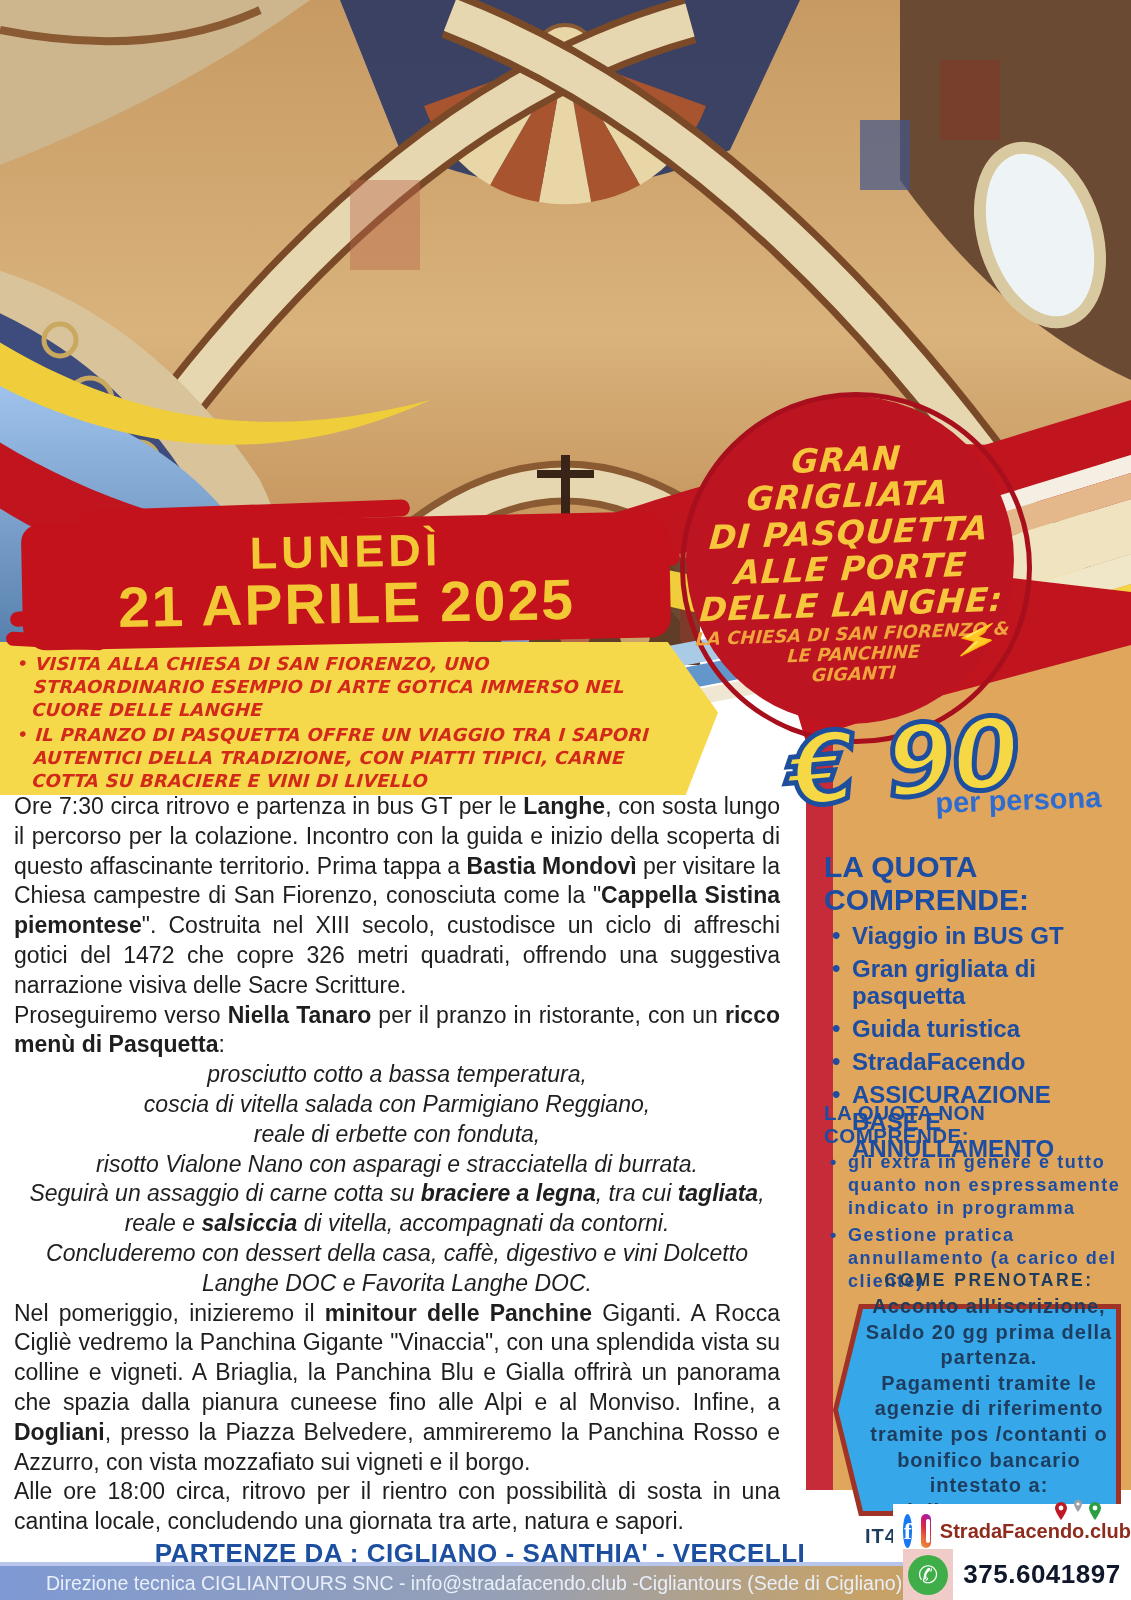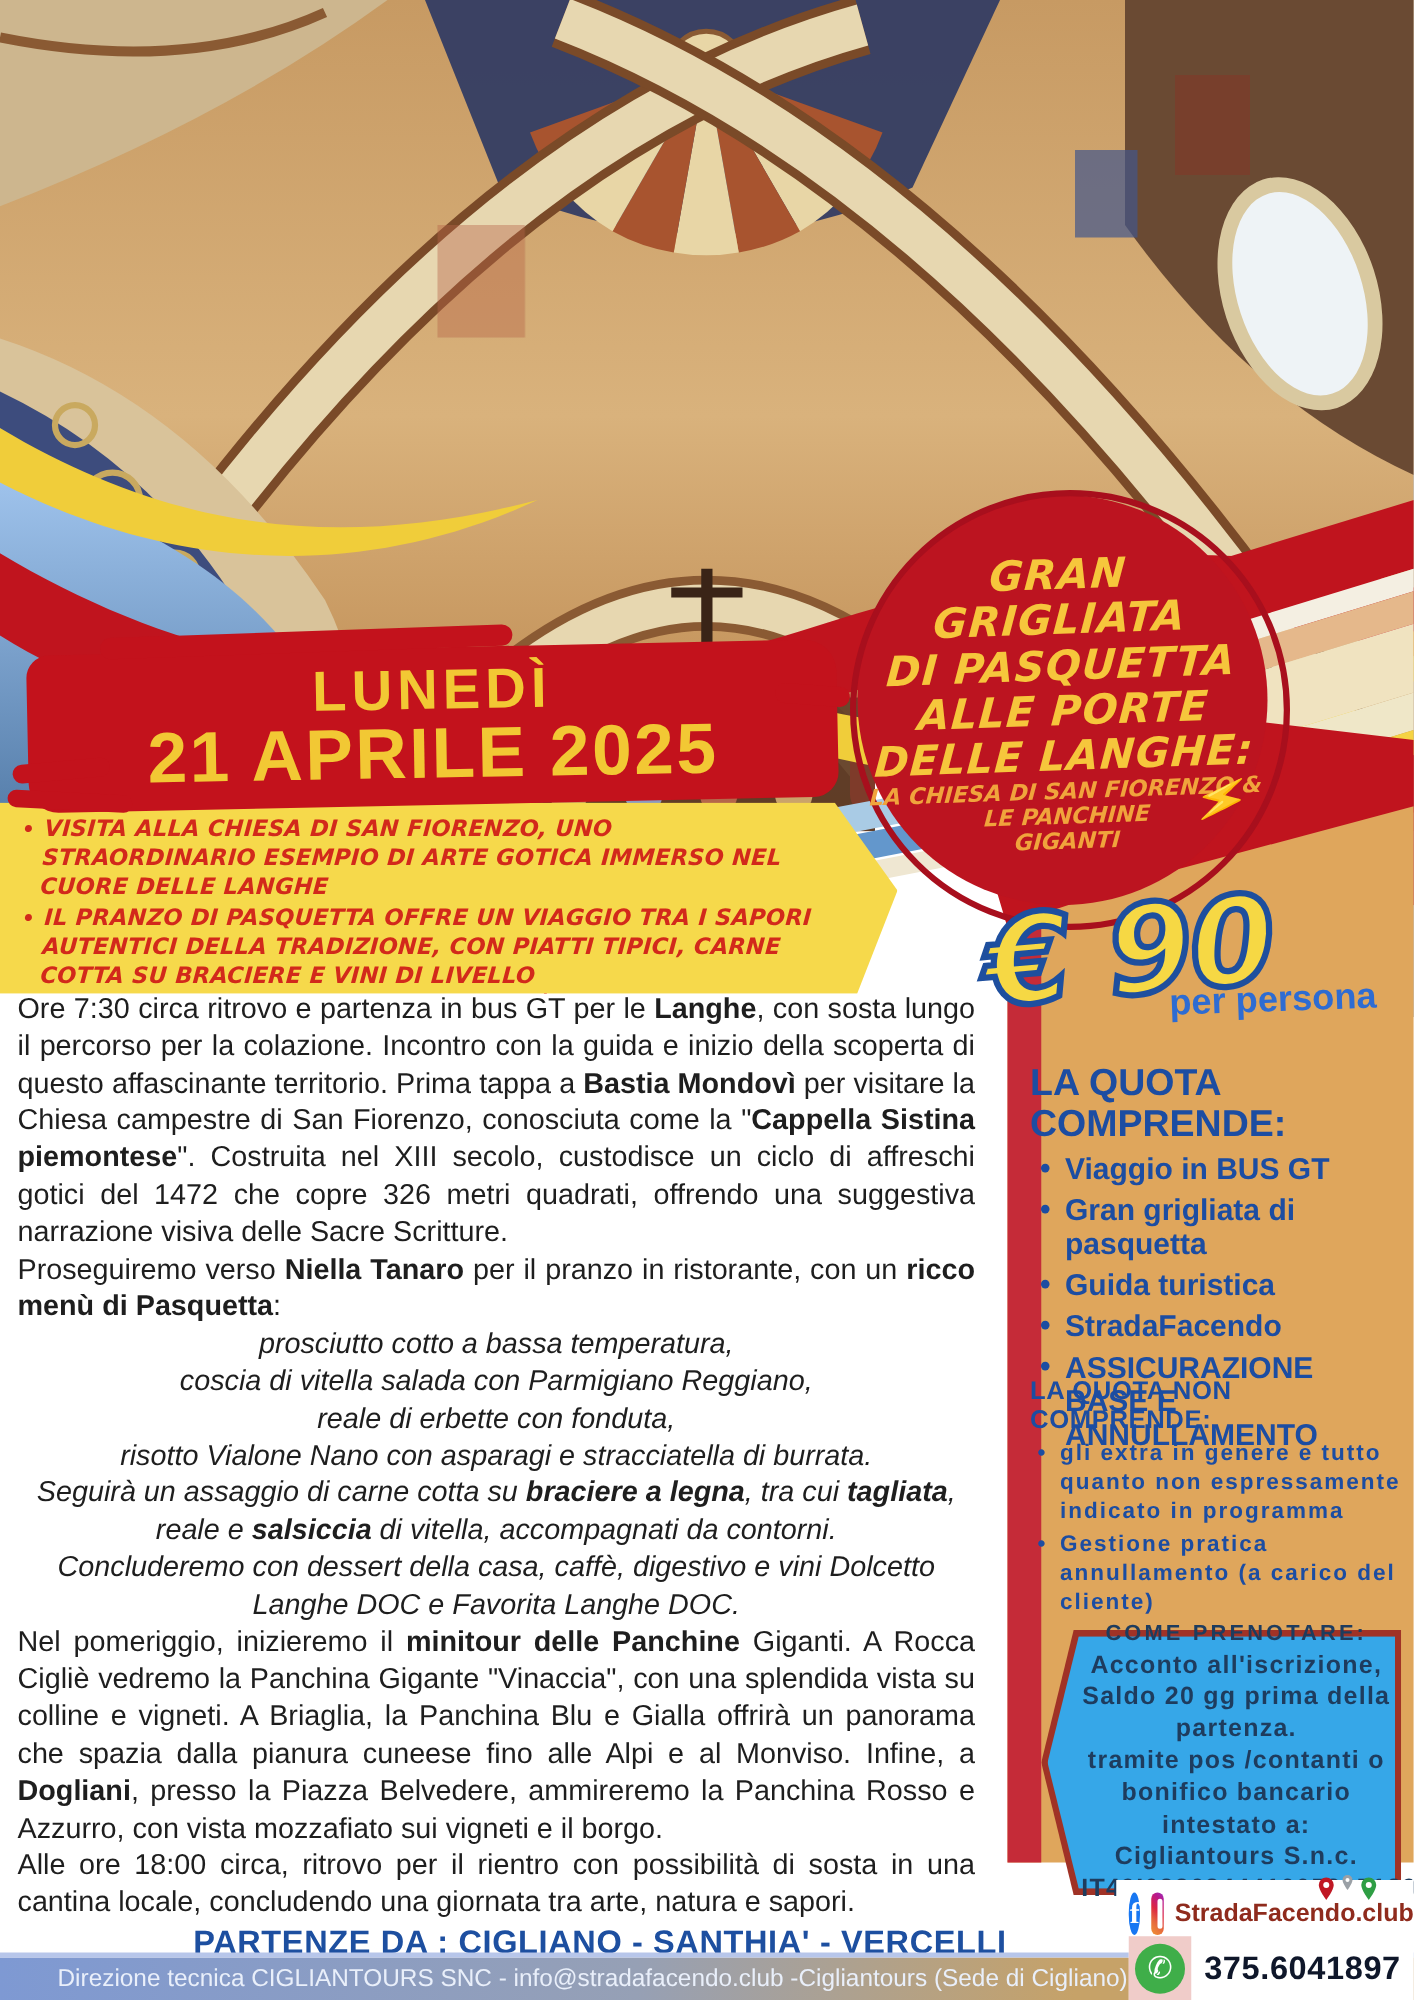--- a/index.html
+++ b/index.html
@@ -304,20 +304,21 @@
   </div>
 
   <div class="booking">
     <div class="booking-outer"></div>
     <div class="booking-inner"></div>
     <div class="booking-text">
       <div class="booking-title">COME PRENOTARE:</div>
       <div id="booking-lines">
           <div class="booking-line">Acconto all'iscrizione,</div>
           <div class="booking-line">Saldo 20 gg prima della partenza.</div>
+          <div class="booking-line">Pagamenti tramite le agenzie di riferimento</div>
           <div class="booking-line">tramite pos /contanti o bonifico bancario</div>
           <div class="booking-line">intestato a:</div>
           <div class="booking-line">Cigliantours S.n.c.</div>
           <div class="booking-line">IT49I0326844410052351294911</div>
         </div>
     </div>
   </div>
 
   <div class="departures">PARTENZE DA : CIGLIANO - SANTHIA' - VERCELLI</div>
 

